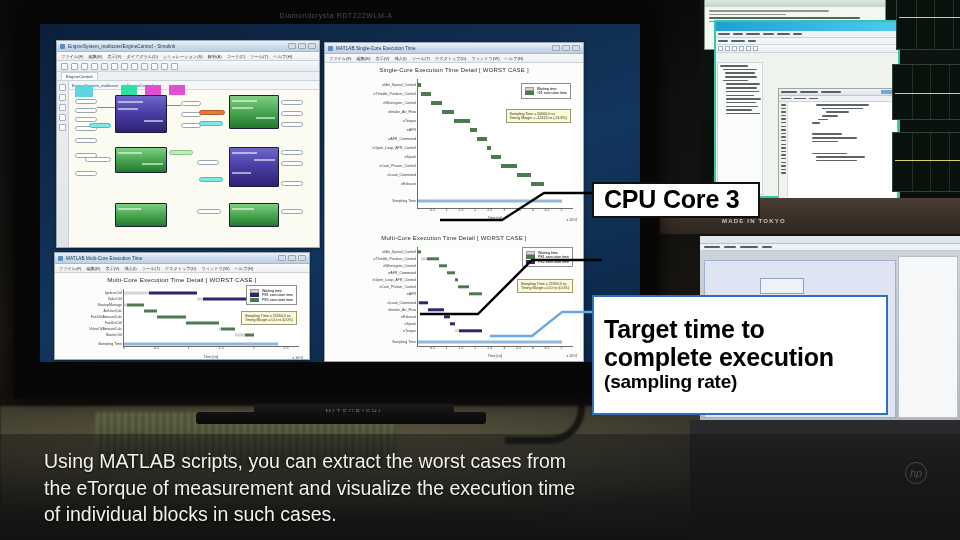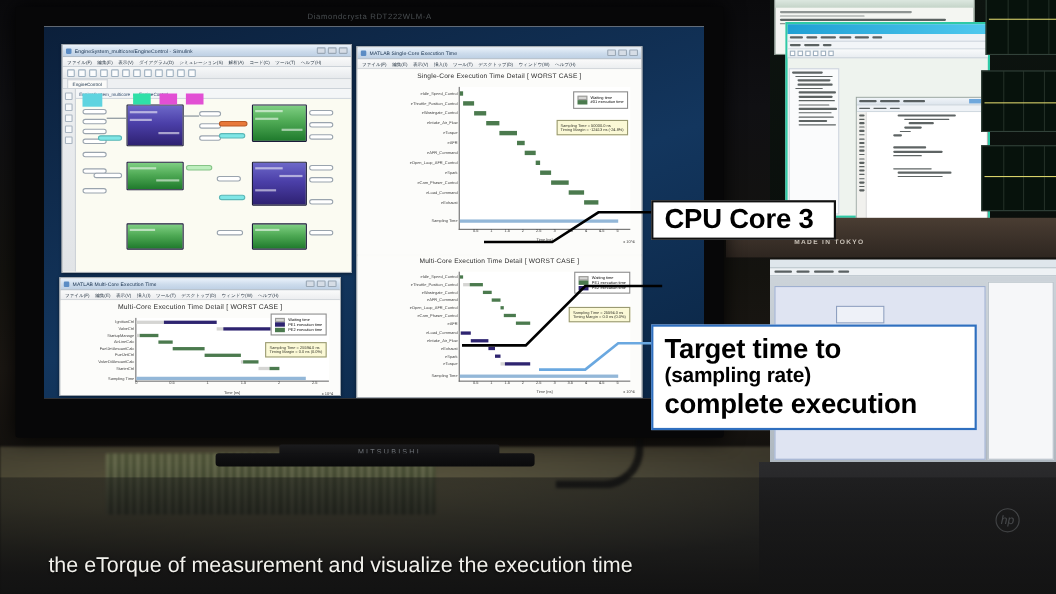--- a/index.html
+++ b/index.html
@@ -696,24 +696,26 @@
     <svg width="118" height="42">
         <polyline points="0,36 42,36 72,12 114,12" fill="none" stroke="#6aa8e0" stroke-width="2.4"></polyline>
       </svg>
   </div>
 
   <div class="callout" style="left:592px;top:182px;width:168px;height:36px;font-size:25px;">
     <span>CPU Core 3</span>
   </div>
 
 
-  <div class="callout blue" style="left:592px;top:295px;width:296px;height:96px;">
+  <div class="callout blue" style="left:592px;top:295px;width:296px;height:120px;">
     <span style="font-size:25px;line-height:1.12;">Target time to</span>
+    <span style="font-size:25px;line-height:1.12;">complete execution</span>
     <span style="font-size:19px;line-height:1.2;">(sampling rate)</span>
-    <span style="font-size:25px;line-height:1.12;">complete execution</span>
   </div>
 
   <div class="subtitle-bg"></div>
   <div class="subtitle">
+    <div>Using MATLAB scripts, you can extract the worst cases from</div>
     <div>the eTorque of measurement and visualize the execution time</div>
+    <div>of individual blocks in such cases.</div>
   </div>
 
 </div>
 
 </body></html>

